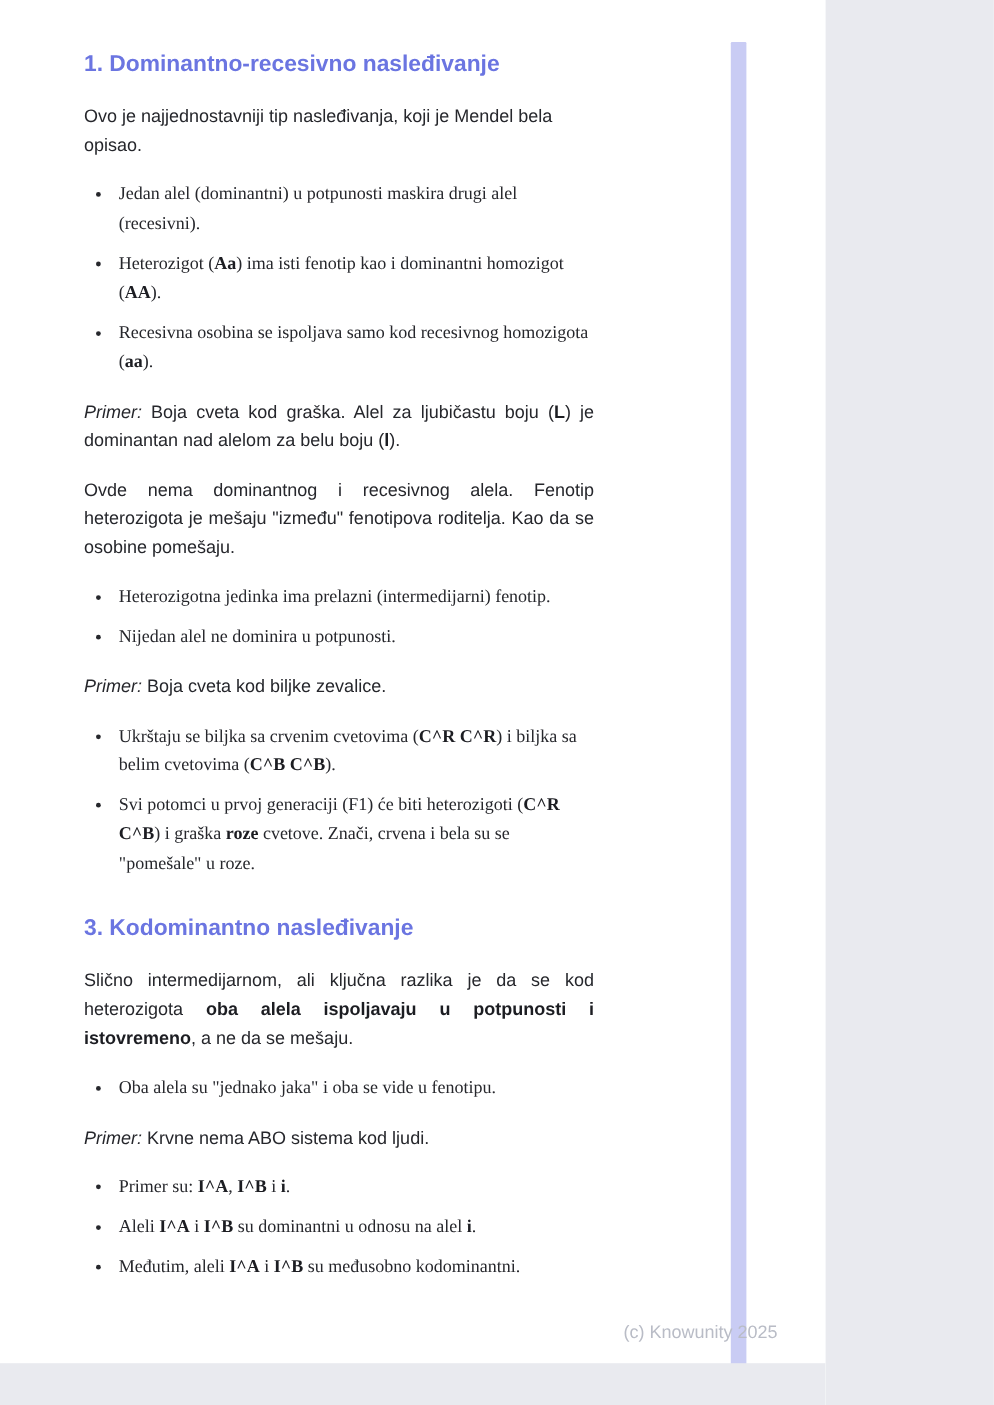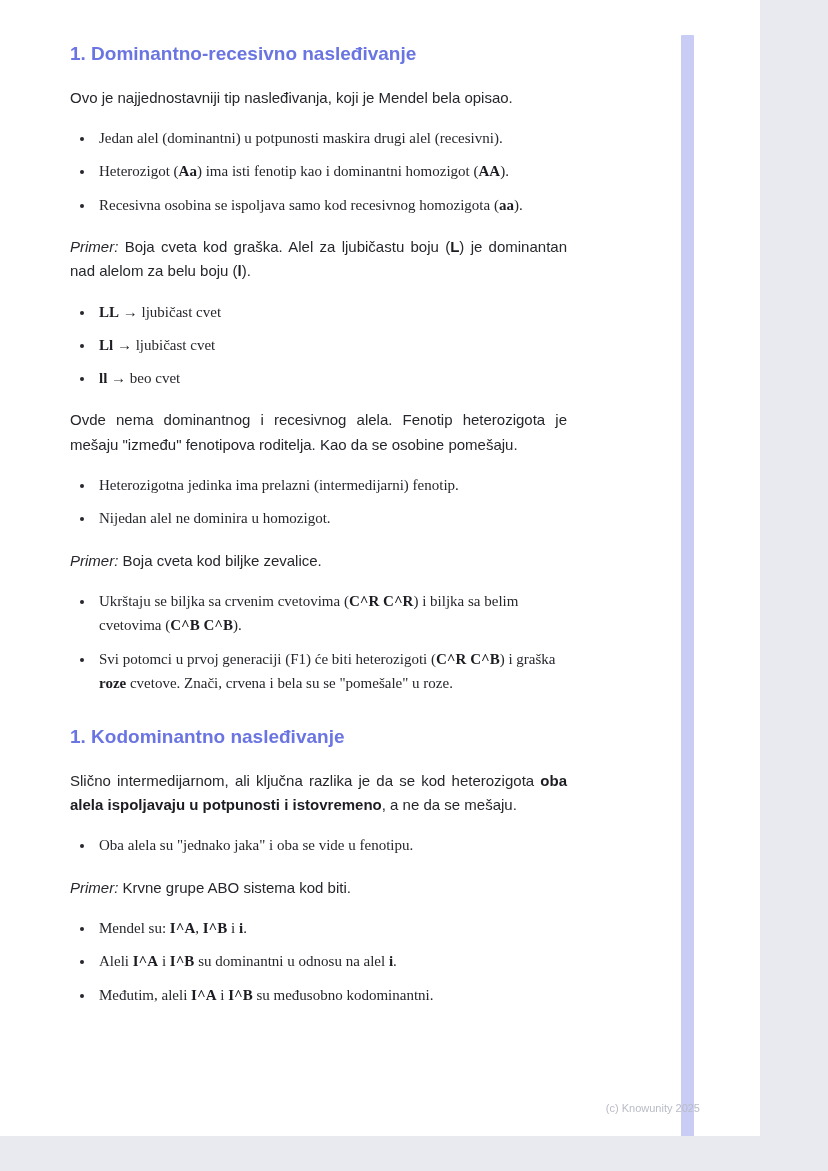--- a/index.html
+++ b/index.html
@@ -1,19 +1,19 @@
 <!DOCTYPE html>
 <html><head>
 <meta charset="utf-8">
 <style>
   * { box-sizing: border-box; }
   html, body { margin: 0; padding: 0; background: #e9eaef; }
   .canvas {
     position: relative;
-    width: 760px;
+    width: 688px;
     height: 1171px;
     background: #ffffff;
     overflow: hidden;
     font-family: "Liberation Sans", "DejaVu Sans", sans-serif;
     color: #26272c;
   }
   .content {
     padding: 42px 193px 0 70px;
     font-size: 15px;
     line-height: 1.62;
@@ -52,61 +52,56 @@
     position: absolute;
     left: 0;
     top: 1136px;
     width: 100%;
     height: 35px;
     background: #e9eaef;
   }
   .footer {
     position: absolute;
     top: 1102px;
-    right: 60px;
-    font-size: 11px;
+    right: 40px;
+    font-size: 15px;
     color: #b9bcc6;
   }
 </style>
 </head>
 <body>
 
 <div class="canvas">
   <div class="content" id="doc">
       <h2><span>1. Dominantno-recesivno nasleđivanje</span></h2>
       <p><span>Ovo je najjednostavniji tip nasleđivanja, koji je Mendel bela opisao.</span></p>
       <ul>
         <li><span>Jedan alel (dominantni) u potpunosti maskira drugi alel (recesivni).</span></li>
         <li><span>Heterozigot (</span><span class="b">Aa</span><span>) ima isti fenotip kao i dominantni homozigot (</span><span class="b">AA</span><span>).</span></li>
         <li><span>Recesivna osobina se ispoljava samo kod recesivnog homozigota (</span><span class="b">aa</span><span>).</span></li>
       </ul>
       <p class="justify"><span class="i">Primer:</span><span> Boja cveta kod graška. Alel za ljubičastu boju (</span><span class="b">L</span><span>) je dominantan nad alelom za belu boju (</span><span class="b">l</span><span>).</span></p>
-      <ul>
-        <li><span class="b">LL</span><span> → ljubičast cvet</span></li>
-        <li><span class="b">Ll</span><span> → ljubičast cvet</span></li>
-        <li><span class="b">ll</span><span> → beo cvet</span></li>
-      </ul>
       <p class="justify"><span>Ovde nema dominantnog i recesivnog alela. Fenotip heterozigota je mešaju "između" fenotipova roditelja. Kao da se osobine pomešaju.</span></p>
       <ul>
         <li><span>Heterozigotna jedinka ima prelazni (intermedijarni) fenotip.</span></li>
-        <li><span>Nijedan alel ne dominira u homozigot.</span></li>
+        <li><span>Nijedan alel ne dominira u potpunosti.</span></li>
       </ul>
       <p><span class="i">Primer:</span><span> Boja cveta kod biljke zevalice.</span></p>
       <ul>
         <li><span>Ukrštaju se biljka sa crvenim cvetovima (</span><span class="b">C^R C^R</span><span>) i biljka sa belim cvetovima (</span><span class="b">C^B C^B</span><span>).</span></li>
         <li><span>Svi potomci u prvoj generaciji (F1) će biti heterozigoti (</span><span class="b">C^R C^B</span><span>) i graška </span><span class="b">roze</span><span> cvetove. Znači, crvena i bela su se "pomešale" u roze.</span></li>
       </ul>
-      <h2><span>1. Kodominantno nasleđivanje</span></h2>
+      <h2><span>3. Kodominantno nasleđivanje</span></h2>
       <p class="justify"><span>Slično intermedijarnom, ali ključna razlika je da se kod heterozigota </span><span class="b">oba alela ispoljavaju u potpunosti i istovremeno</span><span>, a ne da se mešaju.</span></p>
       <ul>
         <li><span>Oba alela su "jednako jaka" i oba se vide u fenotipu.</span></li>
       </ul>
-      <p><span class="i">Primer:</span><span> Krvne grupe ABO sistema kod biti.</span></p>
+      <p><span class="i">Primer:</span><span> Krvne nema ABO sistema kod ljudi.</span></p>
       <ul>
-        <li><span>Mendel su: </span><span class="b">I^A</span><span>, </span><span class="b">I^B</span><span> i </span><span class="b">i</span><span>.</span></li>
+        <li><span>Primer su: </span><span class="b">I^A</span><span>, </span><span class="b">I^B</span><span> i </span><span class="b">i</span><span>.</span></li>
         <li><span>Aleli </span><span class="b">I^A</span><span> i </span><span class="b">I^B</span><span> su dominantni u odnosu na alel </span><span class="b">i</span><span>.</span></li>
         <li><span>Međutim, aleli </span><span class="b">I^A</span><span> i </span><span class="b">I^B</span><span> su međusobno kodominantni.</span></li>
       </ul>
     </div>
   <div class="ribbon"></div>
   <div class="bottom-strip"></div>
   <div class="footer">(c) Knowunity 2025</div>
 </div>
 
 </body></html>

